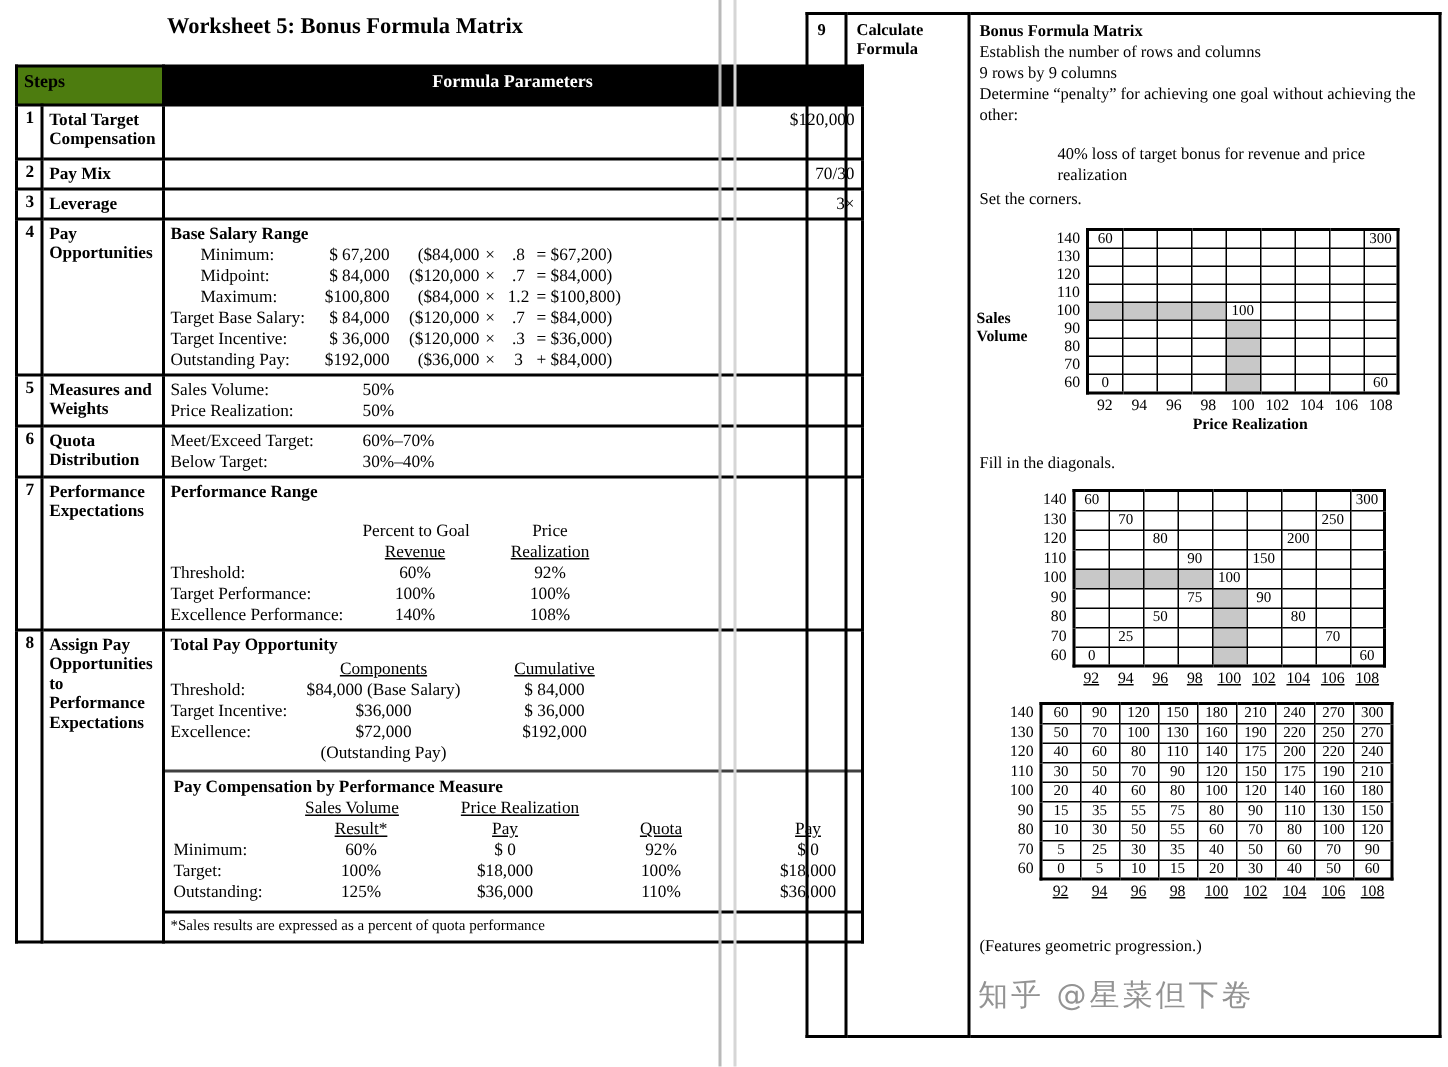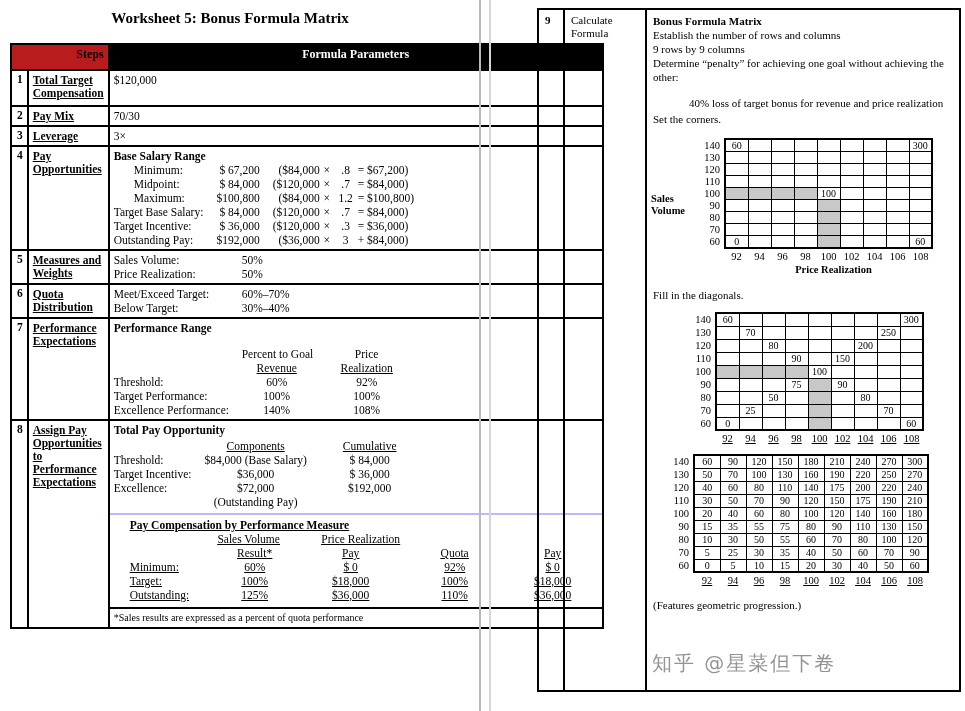--- a/index.html
+++ b/index.html
@@ -7,26 +7,26 @@
               font-family:"Liberation Serif", serif; }
   body { position:relative; overflow:hidden; }
 
   
   .left-page { position:absolute; left:10px; top:10px; width:440px; }
   .lp-title { font-size:15px; font-weight:bold; text-align:center; margin-bottom:14px; }
   .lp-intro { font-size:15.5px; line-height:25px; text-align:justify; }
 
   .steps-table { border-collapse:collapse; width:420px; font-size:11.5px; margin-top:16px; }
   .steps-table th, .steps-table td { border:2px solid #000; vertical-align:top; padding:2px 4px; }
-  .h-steps  { font-size:12px; font-weight:bold; text-align:right; vertical-align:middle; width:104px; background:#b91c1c; }
+  .h-steps  { font-size:12px; font-weight:bold; text-align:left; vertical-align:middle; width:104px; background:#4d7c0f; }
   .h-params { font-size:12px; font-weight:bold; text-align:center; vertical-align:middle; background:#000; color:#fff; }
   td.cnum  { width:22px; font-weight:bold; padding-left:5px; }
-  td.cname { width:82px; font-weight:bold; line-height:13px; padding-top:3px;text-decoration:underline; }
+  td.cname { width:82px; font-weight:bold; line-height:13px; padding-top:3px; }
   td.cval  { line-height:14px; }
-  .center { text-align:left; } .vmid { vertical-align:middle; }
+  .center { text-align:right; } .vmid { vertical-align:middle; }
   .bold { font-weight:bold; } .ul { text-decoration:underline; }
   .c { text-align:center; white-space:nowrap; }
 
   tr.hr {height:26px} tr.r1{height:36px} tr.r2{height:19px} tr.r3{height:19px}
   tr.r4{height:100px} tr.r5{height:33px} tr.r6{height:33px} tr.r7{height:97px} tr.r8{height:190px}
 
   .r4line { display:grid; grid-template-columns:98px 48px 4px 56px 14px 24px 1fr; white-space:nowrap; }
   .r4line .lbl.ind { padding-left:20px; }
   .r4line .amt, .r4line .opn { text-align:right; }
   .r4line .tms, .r4line .fct { text-align:center; }
@@ -34,38 +34,38 @@
   .kv { display:grid; grid-template-columns:128px 1fr; }
 
   .r7grid { display:grid; grid-template-columns:128px 70px 110px; }
   .r7head { margin-top:12px; }
 
   .r8sec1 { display:grid; grid-template-columns:86px 112px 116px; }
   .r8group { display:grid; grid-template-columns:64px 110px 114px; }
   .r8sec2 { display:grid; grid-template-columns:64px 40px 70px 56px 58px;gap:41px; }
   .hdr { margin-top:2px; }
 
-  .divider  { border-top:2px solid #c4b5fd; margin:4px -4px 0; padding:3px 20px 0;text-decoration:underline; }
+  .divider  { border-top:2px solid #404040; margin:4px -4px 0; padding:3px 6px 0; }
   .footnote { border-top:2px solid #000; margin:5px -4px 0; padding:2px 4px 0; font-size:10px; }
 
   
   .gutter-a { position:absolute; left:479px; top:0; width:2px; height:711px; background:#b9b9b9; }
   .gutter-b { position:absolute; left:489px; top:0; width:2px; height:711px; background:#d6d6d6; }
 
   
   .right-page { position:absolute; left:537px; top:8px; }
   .step9-table { border-collapse:collapse; width:424px; font-size:11px; }
   .step9-table td { border:2px solid #000; vertical-align:top; padding:4px 6px; }
   td.s9num  { width:26px; font-weight:bold; padding-left:6px; }
-  td.s9name { width:82px; font-weight:normal; line-height:13px; }
+  td.s9name { width:82px; font-weight:bold; line-height:13px; }
   td.s9content { height:682px; }
   .s9content p { line-height:14px; }
-  .penalty { margin:12px 0 2px 36px; }
+  .penalty { margin:12px 0 2px 52px; }
   .gaptext { margin-top:13px; }
-  .caption { margin-top:12px; }
+  .caption { margin-top:24px; }
 
   .mwrap { position:relative; }
   .mw1 { margin:12px 0 0 46px; }
   .mw2 { margin:10px 0 0 37px; }
   .mw3 { margin:10px 0 0 15px; }
 
   .matrix { border-collapse:collapse; table-layout:fixed; }
   .matrix td { padding:0; text-align:center; vertical-align:middle; font-size:10px; line-height:11px; }
   .matrix td.rowlab { width:26px; border:none; text-align:right; padding-right:4px; font-size:10.5px; }
   .matrix td.gcell { border:1px solid #000; background:#fff; }

